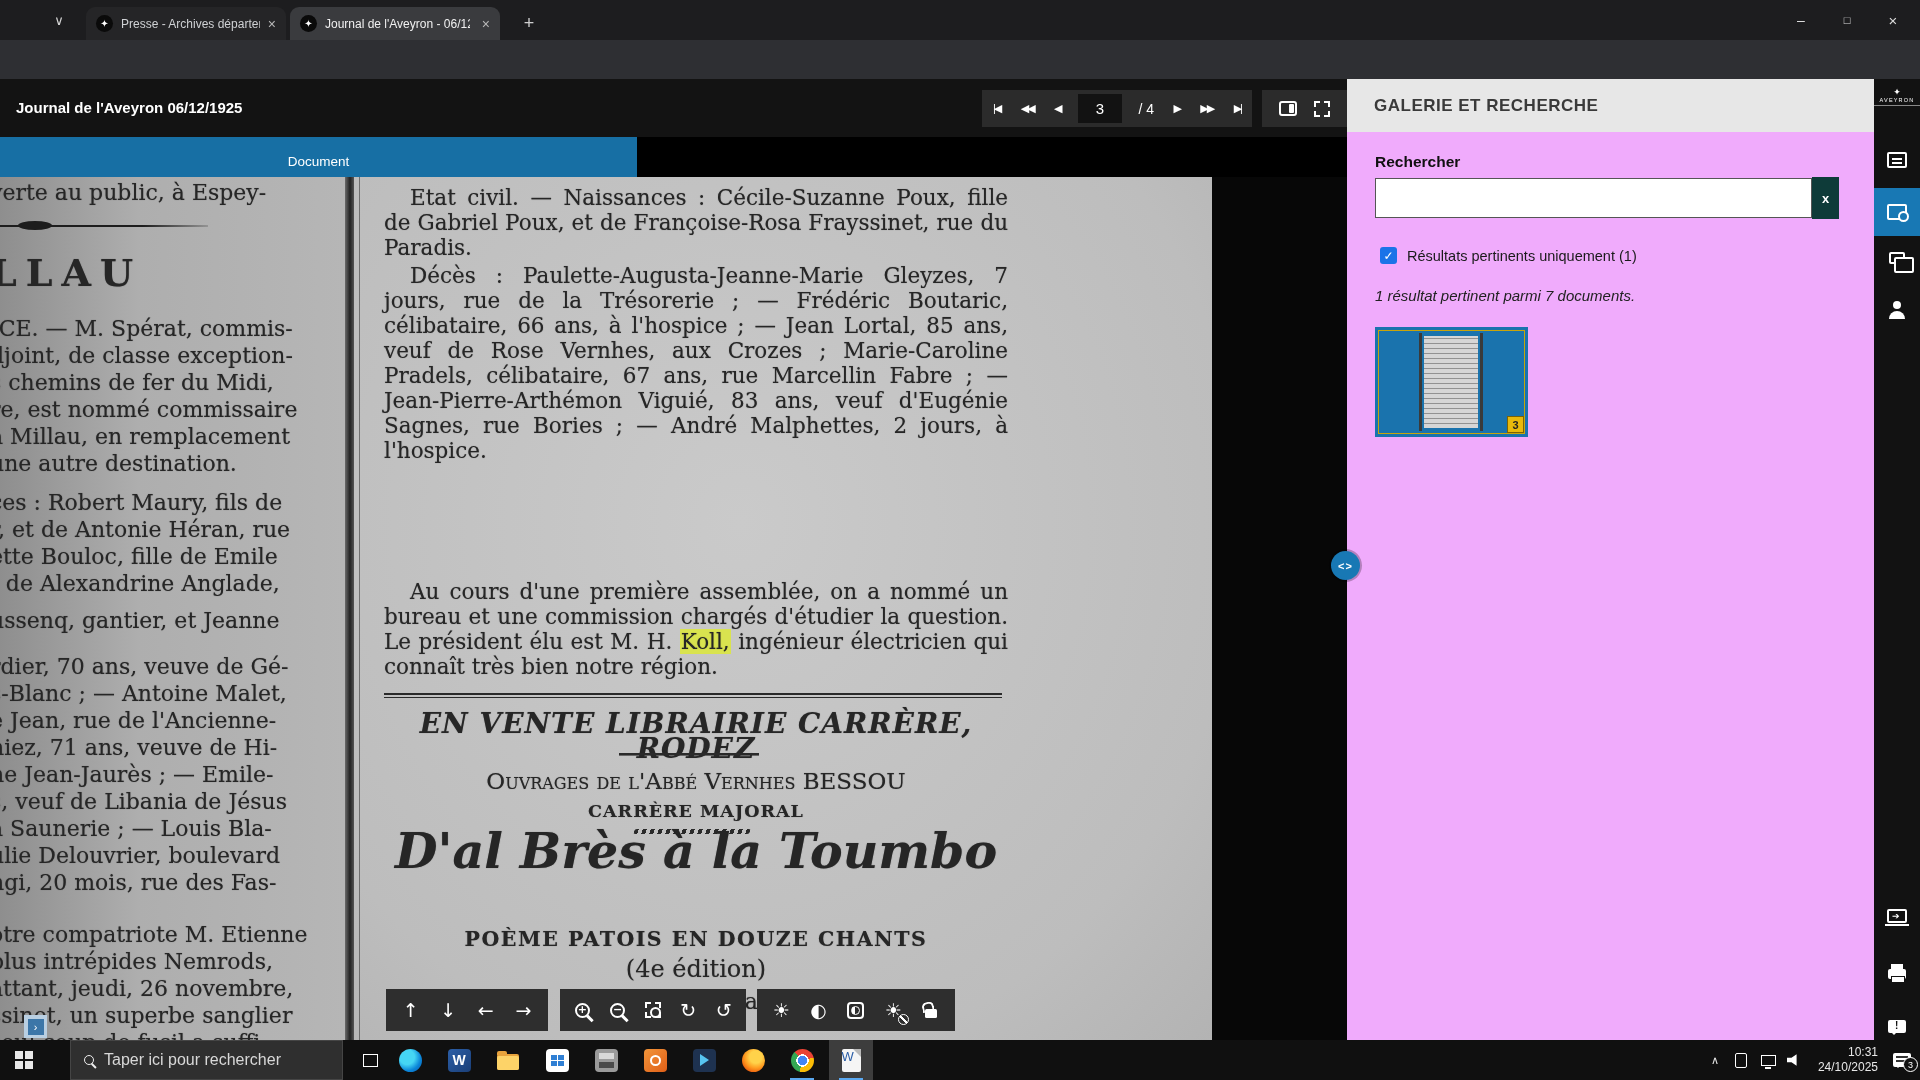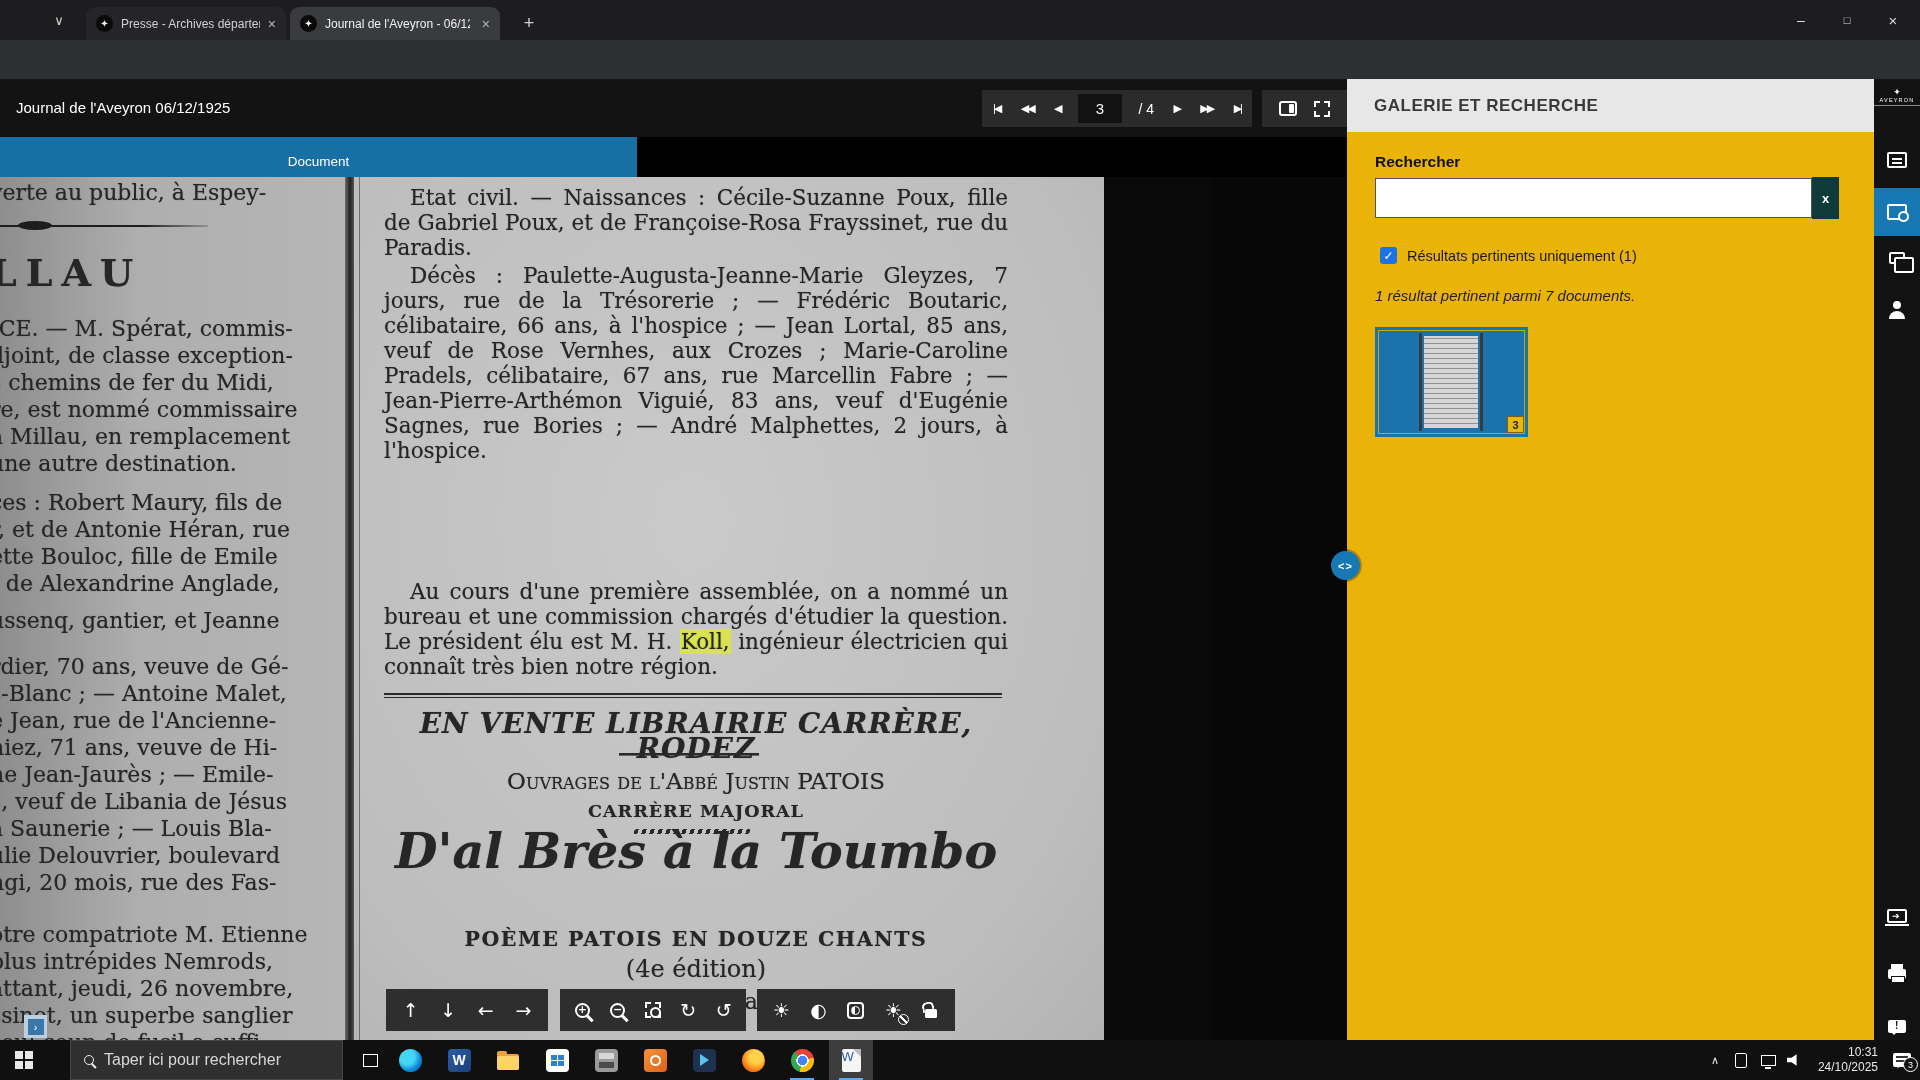--- a/index.html
+++ b/index.html
@@ -29,21 +29,21 @@
   .tune::before,.tune::after{content:"";position:absolute;left:0;width:14px;height:2px;background:#b9bcc1;border-radius:1px;}
   .tune::before{top:2px;} .tune::after{bottom:2px;}
   .tune i{position:absolute;width:4px;height:4px;border-radius:50%;background:#202124;border:1.5px solid #b9bcc1;}
   .tune i.a{left:2px;top:0.5px;} .tune i.b{right:2px;bottom:0.5px;}
   #url{font-size:13px;color:#e6e7ea;white-space:nowrap;overflow:hidden;flex:1;}
   #ic-star{color:#cfd1d4;font-size:14px;flex:0 0 auto;}
   #avatar{position:absolute;left:1848px;top:46px;width:27px;height:27px;border-radius:50%;background:#3e6ed0;color:#fff;font-size:13px;font-weight:bold;display:flex;align-items:center;justify-content:center;}
 
   
   #vheader{position:absolute;left:0;top:79px;width:1347px;height:58px;background:#131313;}
-  #vtitle{position:absolute;left:16px;top:20px;color:#fff;font-size:15px;font-weight:normal;}
+  #vtitle{position:absolute;left:16px;top:20px;color:#fff;font-size:15px;font-weight:bold;}
   #navcluster{position:absolute;left:982px;top:11px;width:270px;height:37px;background:#2b2b2b;display:flex;align-items:center;justify-content:space-between;padding:0 8px;}
   .navbtn{color:#fff;font-size:11px;letter-spacing:-2px;white-space:nowrap;padding:0 3px;}
   #pagebox{width:44px;height:29px;background:#121212;border:none;color:#fff;font-size:15px;text-align:center;font-family:"Liberation Sans",sans-serif;}
   #pagetotal{color:#fff;font-size:14px;letter-spacing:0;padding:0 2px;}
   #viewtools{position:absolute;left:1262px;top:11px;width:85px;height:37px;background:#2b2b2b;display:flex;align-items:center;justify-content:space-evenly;}
   .pgview{width:18px;height:15px;border:2px solid #fff;border-radius:3px;position:relative;}
   .pgview::after{content:"";position:absolute;right:1px;top:1px;bottom:1px;width:5px;background:#fff;border-radius:1px;}
   .fsicon{width:16px;height:16px;background:
     linear-gradient(#fff,#fff) left top/6px 2px no-repeat,
     linear-gradient(#fff,#fff) left top/2px 6px no-repeat,
@@ -58,21 +58,21 @@
   #doctabs{position:absolute;left:0;top:137px;width:1347px;height:40px;display:flex;}
   .dtab{height:48px;display:flex;align-items:center;justify-content:center;color:#fff;font-size:13.5px;}
   #dtab-doc{width:637px;background:#176fa4;}
   #dtab-alt{width:710px;background:#161616;}
 
   
   #viewer{position:absolute;left:0;top:177px;width:1347px;height:863px;background:#090909;overflow:hidden;font-family:"DejaVu Serif",serif;}
   .news{color:#262626;text-shadow:0 0 1px rgba(25,25,25,.45);}
   #page-left{position:absolute;left:0;top:0;width:345px;height:863px;background:linear-gradient(90deg,#8e8e8e,#aeaeae 40%,#b6b6b6);}
   #fold{position:absolute;left:345px;top:0;width:9px;height:863px;background:linear-gradient(90deg,#6a6a6a,#222 55%,#555);}
-  #page-main{position:absolute;left:354px;top:0;width:750px;height:863px;background:radial-gradient(ellipse at 45% 40%,#cacaca,#bdbdbd 75%,#b3b3b3);}
+  #page-main{position:absolute;left:354px;top:0;width:858px;height:863px;background:radial-gradient(ellipse at 45% 40%,#cacaca,#bdbdbd 75%,#b3b3b3);}
   #black-right{position:absolute;left:1212px;top:0;width:135px;height:863px;background:#070707;}
 
   .lline{position:absolute;left:-10px;width:350px;font-size:22px;line-height:27px;white-space:pre-line;}
   #l-title{font-size:38px;letter-spacing:9px;font-weight:bold;line-height:40px;}
   .ldivider{position:absolute;left:-10px;top:44px;width:218px;height:10px;}
   .ldivider::before{content:"";position:absolute;left:0;top:4px;width:100%;height:2px;background:linear-gradient(90deg,#1d1d1d 70%,rgba(30,30,30,.2));}
   .ldivider::after{content:"";position:absolute;left:28px;top:0;width:34px;height:9px;background:#1d1d1d;border-radius:50%;}
 
   #main-text{position:absolute;left:30px;top:0;width:624px;height:863px;}
   .colrule{position:absolute;left:5px;top:0;height:863px;width:1px;background:rgba(45,45,45,.55);}
@@ -105,21 +105,21 @@
   .reset::after{content:"";position:absolute;right:-3px;bottom:-2px;width:9px;height:9px;border-radius:50%;border:1.5px solid #fff;background:linear-gradient(45deg,transparent 42%,#fff 42% 58%,transparent 58%),#2e2e2e;}
   .lock{width:12px;height:9px;background:#fff;border-radius:1.5px;position:relative;margin-top:7px;}
   .lock::before{content:"";position:absolute;top:-7px;left:-3px;width:8px;height:8px;border:2px solid #fff;border-bottom:none;border-radius:5px 5px 0 0;transform:rotate(-12deg);}
 
   #expander{position:absolute;left:24px;top:838px;width:23px;height:23px;background:#b9cfe2;display:flex;align-items:center;justify-content:center;}
   #expander i{width:16px;height:16px;background:#3c76a8;color:#fff;font-size:11px;font-style:normal;display:flex;align-items:center;justify-content:center;font-family:"Liberation Sans",sans-serif;}
 
   #split-handle{position:absolute;left:1331px;top:551px;width:29px;height:29px;border-radius:50%;background:#1878b4;color:#fff;display:flex;align-items:center;justify-content:center;font-size:11px;font-weight:bold;letter-spacing:1px;z-index:30;box-shadow:0 0 0 2px rgba(0,0,0,.25);}
 
   
-  #panel{position:absolute;left:1347px;top:79px;width:527px;height:961px;background:#eab308;}
+  #panel{position:absolute;left:1347px;top:79px;width:527px;height:961px;background:#f0abfc;}
   #panel-header{position:absolute;left:0;top:0;width:527px;height:53px;background:#e7e7e7;display:flex;align-items:center;}
   #panel-title{margin-left:27px;font-size:17px;font-weight:bold;color:#3a3a3a;letter-spacing:.5px;}
   #search-label{position:absolute;left:28px;top:74px;font-size:15.5px;font-weight:bold;color:#101010;}
   #search-row{position:absolute;left:28px;top:98px;width:464px;height:42px;display:flex;}
   #search-input{flex:1;height:40px;margin-top:1px;border:1px solid #555;background:#fff;font-size:15px;padding:0 8px;font-family:"Liberation Sans",sans-serif;}
   #search-clear{width:27px;height:42px;background:#0e3b39;color:#fff;border:none;font-size:13px;font-weight:bold;}
   #filter-row{position:absolute;left:33px;top:168px;display:flex;align-items:center;gap:10px;}
   #filter-check{width:17px;height:17px;border-radius:3px;background:#1a73e8;color:#fff;font-size:12px;display:flex;align-items:center;justify-content:center;}
   #filter-label{font-size:14.5px;color:#1a1a1a;}
   #summary{position:absolute;left:28px;top:208px;font-size:15px;font-style:italic;color:#222;}
@@ -299,21 +299,21 @@
   <div id="fold"></div>
   <div id="page-main" class="news">
     <div class="colrule"></div>
     <div id="main-text">
       <p class="mp" style="top:8px;">Etat civil. — Naissances : Cécile-Suzanne Poux, fille de Gabriel Poux, et de Françoise-Rosa Frayssinet, rue du Paradis.</p>
       <p class="mp" style="top:86px;">Décès : Paulette-Augusta-Jeanne-Marie Gleyzes, 7 jours, rue de la Trésorerie ; — Frédéric Boutaric, célibataire, 66 ans, à l'hospice ; — Jean Lortal, 85 ans, veuf de Rose Vernhes, aux Crozes ; Marie-Caroline Pradels, célibataire, 67 ans, rue Marcellin Fabre ; — Jean-Pierre-Arthémon Viguié, 83 ans, veuf d'Eugénie Sagnes, rue Bories ; — André Malphettes, 2 jours, à l'hospice.</p>
       <p class="mp" style="top:402px;"><span>Au cours d'une première assemblée, on a nommé un bureau et une commission chargés d'étudier la question. Le président élu est M. H. </span><span class="hl">Koll,</span><span> ingénieur électricien qui connaît très bien notre région.</span></p>
       <div class="dblrule" style="top:516px;"></div>
       <p class="mp ctr" id="ad-heading" style="top:534px;">EN VENTE LIBRAIRIE CARRÈRE, RODEZ</p>
       <div class="srule" style="top:576px;"></div>
-      <p class="mp ctr" id="ad-sub1" style="top:592px;">Ouvrages de l'Abbé Justin PATOIS</p>
+      <p class="mp ctr" id="ad-sub1" style="top:592px;">Ouvrages de l'Abbé Vernhes BESSOU</p>
       <p class="mp ctr" id="ad-sub2" style="top:622px;">CARRÈRE MAJORAL</p>
       <div class="wavy" style="top:652px;"></div>
       <p class="mp ctr" id="ad-title" style="top:662px;">D'al Brès à la Toumbo</p>
       <p class="mp ctr" id="ad-sub3" style="top:750px;">POÈME PATOIS EN DOUZE CHANTS</p>
       <p class="mp ctr" id="ad-sub4" style="top:780px;">(4e édition)</p>
       <p class="mp ctr" id="ad-price" style="top:812px;">Prix : 4 fr. ; franco</p>
     </div>
   </div>
   <div id="black-right"></div>
 

